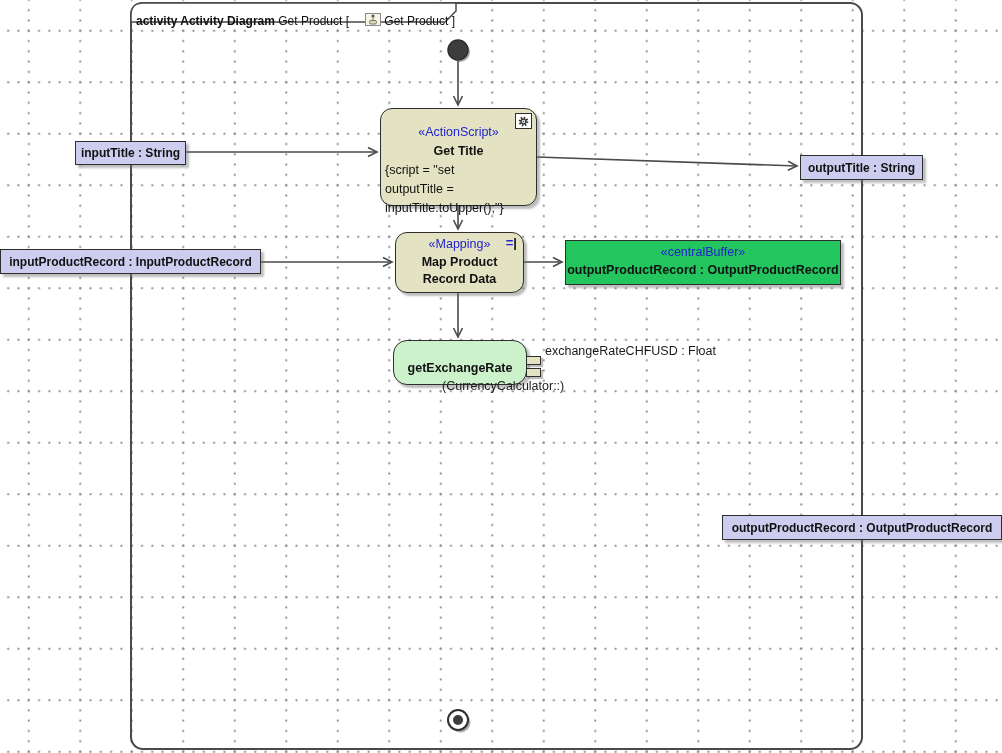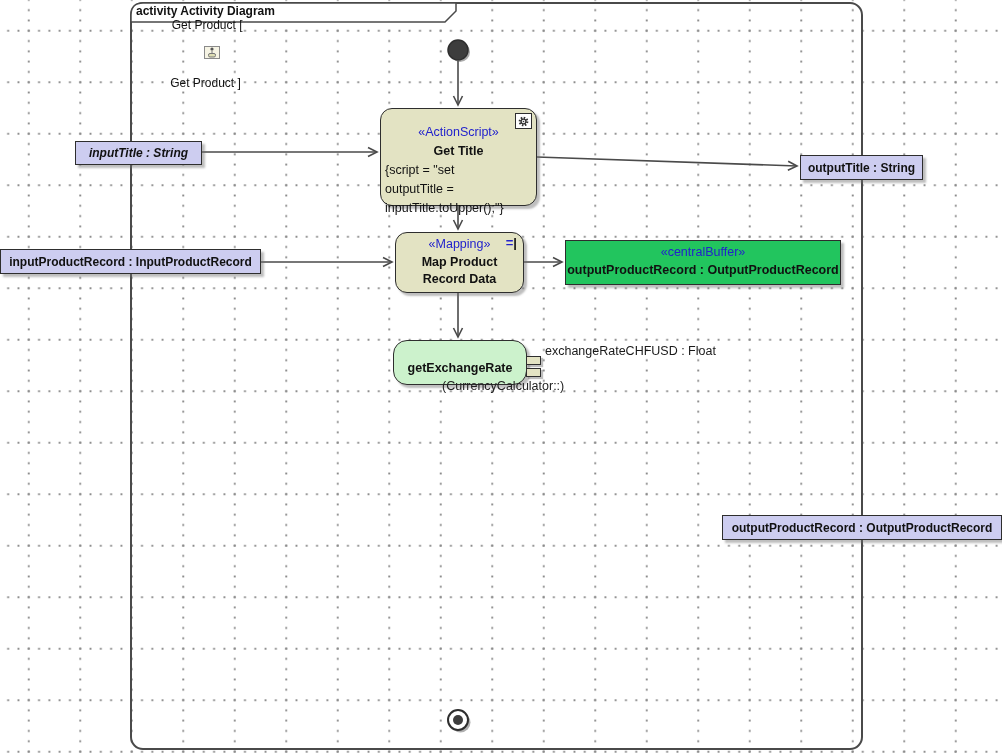--- a/index.html
+++ b/index.html
@@ -37,21 +37,21 @@
   .corner-box{
     position:absolute;top:4px;right:4px;width:17px;height:16px;
     border:1.5px solid #2e2e2e;background:#fff;box-sizing:border-box;
     display:flex;align-items:center;justify-content:center;
   }
   .map-icon{position:absolute;top:2px;right:6px;font-size:13px;font-weight:bold;line-height:16px;}
   .map-icon .eq{color:#2222cc;}
   .map-icon .bar{color:#111;}
   .frame-title{
     position:absolute;left:136px;top:4px;z-index:3;height:33px;
-    display:flex;align-items:center;font-size:12px;color:#111;white-space:pre;flex-direction:column;
+    display:flex;align-items:center;font-size:12px;color:#111;white-space:pre;
   }
   .frame-title .bold{font-weight:bold;}
   .pin{
     position:absolute;width:15px;height:9px;background:#e3e3c3;
     border:1px solid #2e2e2e;box-sizing:border-box;z-index:2;
     box-shadow:2px 2px 1px rgba(110,110,110,0.45);
   }
   .pin-label{
     position:absolute;left:545px;top:344px;z-index:2;
     font-size:12.5px;color:#1a1a1a;white-space:nowrap;
@@ -130,21 +130,21 @@
 
 <div class="node behavior shadowed" style="left:393px;top:340px;width:134px;height:45px;padding-top:18px;">
   <div class="node-name" style="line-height:18px;">getExchangeRate</div>
   <div style="font-size:12.5px;line-height:18px;color:#222;margin-left:48px;">(CurrencyCalculator::)</div>
 </div>
 
 <div class="pin" style="left:526px;top:356px;"></div>
 <div class="pin" style="left:526px;top:368px;"></div>
 <div class="pin-label">exchangeRateCHFUSD : Float</div>
 
-<div class="node param shadowed" style="left:75px;top:141px;width:127px;height:24px;font-style:italic;">
+<div class="node param shadowed" style="left:75px;top:141px;width:111px;height:24px;">
   <span>inputTitle : String</span>
 </div>
 <div class="node param shadowed" style="left:800px;top:155px;width:123px;height:25px;">
   <span>outputTitle : String</span>
 </div>
 <div class="node param shadowed" style="left:0px;top:249px;width:261px;height:25px;">
   <span>inputProductRecord : InputProductRecord</span>
 </div>
 <div class="node param shadowed" style="left:722px;top:515px;width:280px;height:25px;">
   <span>outputProductRecord : OutputProductRecord</span>

